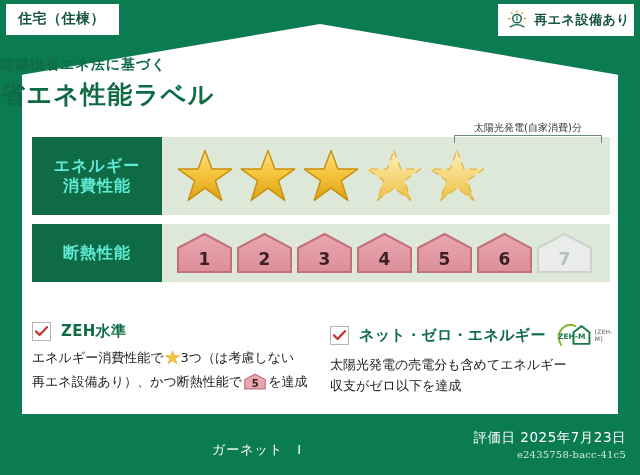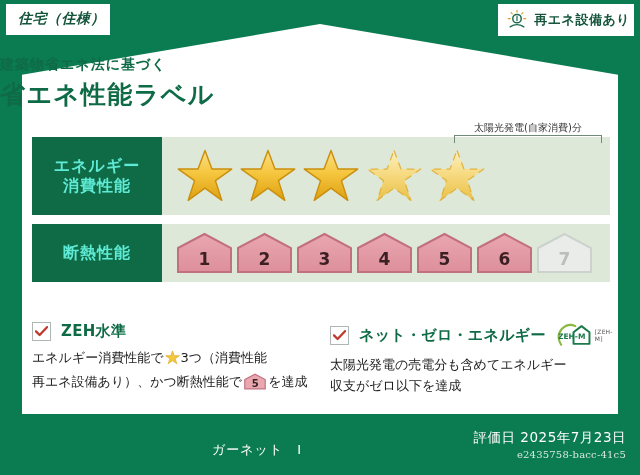--- a/index.html
+++ b/index.html
@@ -33,23 +33,22 @@
   
   .type-tag {
     position: absolute;
     left: 6px;
     top: 4px;
     background: #ffffff;
     color: #15553c;
     font-size: 14px;
     font-weight: bold;
     letter-spacing: 0.5px;
-    padding: 6px 5px 7px 12px;
+    padding: 6px 14px 7px 12px;
     z-index: 6;
-    font-style: italic;
   }
 
   
   .renew-badge {
     position: absolute;
     right: 6px;
     top: 4px;
     background: #ffffff;
     padding: 5px 4px 5px 8px;
     display: flex;
@@ -462,21 +461,21 @@
         <span class="check-box">
           <svg width="13" height="11" viewBox="0 0 13 11" xmlns="http://www.w3.org/2000/svg">
             <path d="M1 5.4 L4.6 9 L12 1.2" fill="none" stroke="#c0392b" stroke-width="2.3" stroke-linecap="round" stroke-linejoin="round"></path>
           </svg>
         </span>
         <span class="info-title">ZEH水準</span>
       </div>
       <div class="info-body">
         <span>エネルギー消費性能で</span><span class="inline-star"><svg width="15" height="15" viewBox="0 0 100 100" xmlns="http://www.w3.org/2000/svg">
               <polygon points="50,6 62,38 96,38 68,58 79,92 50,71 21,92 32,58 4,38 38,38" fill="#f5c63f" stroke="#d8a417" stroke-width="4" stroke-linejoin="round"></polygon>
-            </svg></span><span>3つ（消費性能</span><br>
+            </svg></span><span>3つ（は考慮しない</span><br>
         <span>再エネ設備あり）、かつ断熱性能で</span><span class="inline-house"><svg width="22" height="17" viewBox="0 0 57 42" xmlns="http://www.w3.org/2000/svg">
               <polygon points="2,16 28.5,2 55,16 55,40 2,40" fill="#e9a7b0" stroke="#c2707e" stroke-width="3"></polygon>
             </svg><span class="num">5</span></span><span>を達成</span>
       </div>
     </div>
 
     <div class="info-col">
       <div class="info-head">
         <span class="check-box">
           <svg width="13" height="11" viewBox="0 0 13 11" xmlns="http://www.w3.org/2000/svg">

